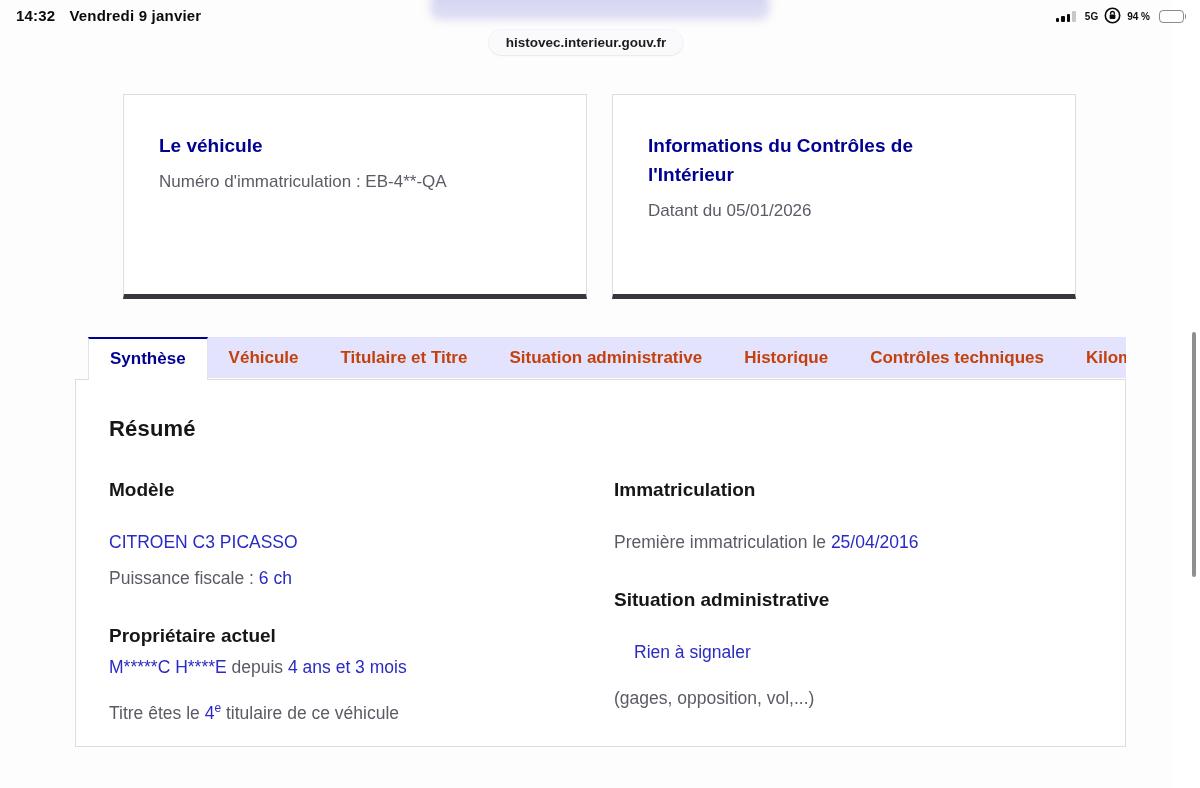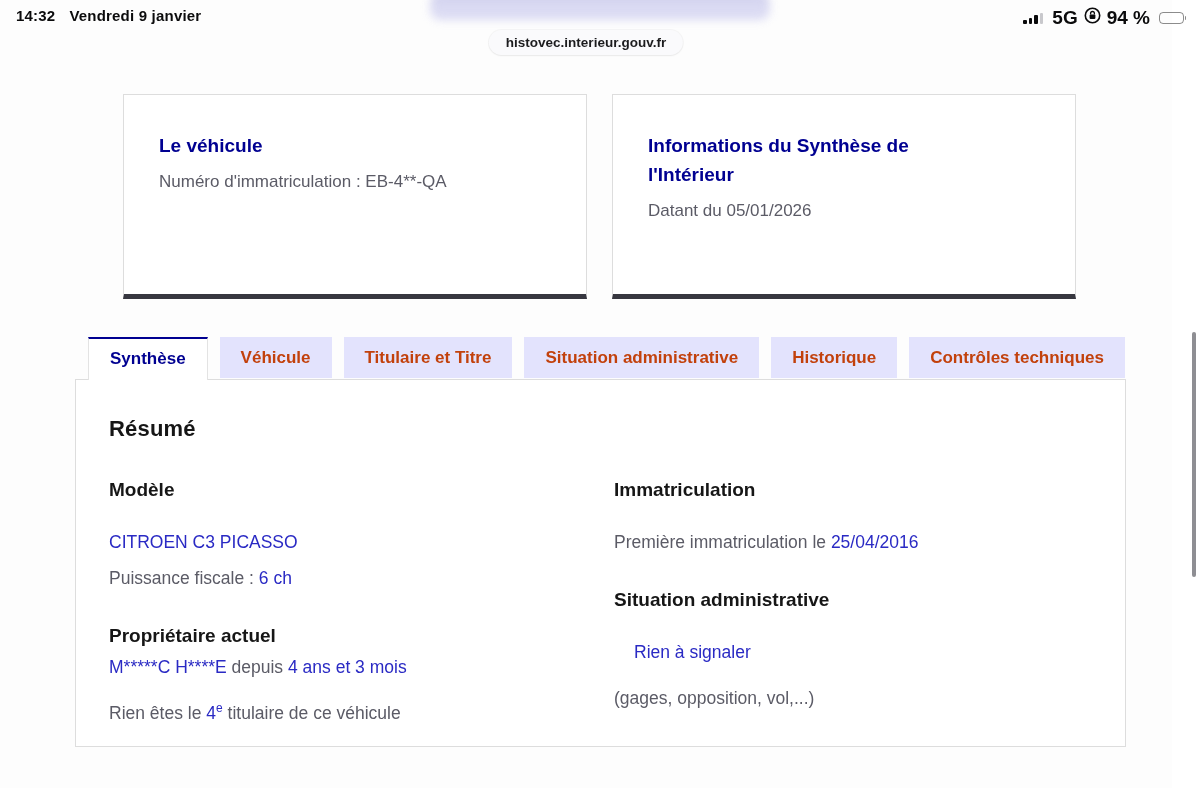--- a/index.html
+++ b/index.html
@@ -5,21 +5,21 @@
   * { margin:0; padding:0; box-sizing:border-box; }
   html,body { width:1200px; height:788px; background:#ffffff; overflow:hidden;
     font-family:"Liberation Sans","DejaVu Sans",sans-serif; }
   .stage { position:relative; width:1172px; height:788px; background:#fdfdfd; }
 
   
   .statusbar { position:absolute; top:0; left:0; width:1200px; height:30px; z-index:5; }
   .sb-left { position:absolute; left:16px; top:7px; display:flex; gap:14px;
     font-size:15px; font-weight:600; color:#0b0b0c; letter-spacing:.2px; }
   .sb-right { position:absolute; right:14px; top:7px; display:flex; align-items:center; gap:7px;
-    font-size:19px; font-weight:600; color:#0b0b0c; }
+    font-size:10px; font-weight:600; color:#0b0b0c; }
   .sig { display:flex; align-items:flex-end; gap:2px; height:11px; margin-right:2px; }
   .sig i { display:block; width:3.5px; border-radius:1px; background:#0b0b0c; }
   .sig i:nth-child(1){height:4px}.sig i:nth-child(2){height:6px}
   .sig i:nth-child(3){height:8.5px}.sig i:nth-child(4){height:11px;background:#c8c8cc}
   .battery { display:flex; align-items:center; margin-left:2px; }
   .batt-body { width:25px; height:12.5px; border:1px solid rgba(0,0,0,.45); border-radius:4px; padding:1.5px; }
   .batt-fill { width:94%; height:100%; background:#0b0b0c; border-radius:2px; }
   .batt-tip { width:1.5px; height:4.5px; background:rgba(0,0,0,.45); border-radius:0 2px 2px 0; margin-left:.5px; }
 
   
@@ -34,21 +34,21 @@
   
   .card { position:absolute; top:66px; height:205px; width:464px; background:#fff;
     border:1px solid #dddddd; border-bottom:5px solid #373740; padding:36px 34px 0 35px;margin-top:28px; }
   .card.c1 { left:123px; } .card.c2 { left:612px; }
   .card-title { color:#000091; font-size:19px; font-weight:700; line-height:29px; }
   .card.c2 .card-title { max-width:315px; }
   .card-line { margin-top:9px; font-size:17px; color:#5b5b66; line-height:26px; }
 
   
   .tabs { position:absolute; top:337px; left:88px; width:1038px; height:43px;
-    display:flex; gap:12px; overflow:hidden; z-index:3; }
+    display:flex; gap:0; overflow:hidden; z-index:3; }
   .tab { flex:0 0 auto; height:41px; line-height:41px; padding:0 21px;
     background:#e3e3fd; color:#c2410c; font-size:17px; font-weight:700; white-space:nowrap; cursor:pointer; }
   .tab.active { background:#ffffff; color:#000091; border-top:2px solid #000091;
     border-left:1px solid #e3e3e3; border-right:1px solid #e3e3e3; height:43px; line-height:39px; }
 
   
   .panel { position:absolute; left:75px; top:379px; width:1051px; height:368px;
     background:#fff; border:1px solid #dddddd; z-index:2; }
   .panel h2 { margin:36px 0 0 33px; font-size:22px; font-weight:700; color:#161616; letter-spacing:.2px; }
   .cols { display:flex; margin:37px 0 0 33px; }
@@ -103,21 +103,21 @@
   </div>
 
   <div class="url-pill">histovec.interieur.gouv.fr</div>
 
   <div class="card c1">
     <div class="card-title">Le véhicule</div>
     <div class="card-line">Numéro d'immatriculation : EB-4**-QA</div>
   </div>
 
   <div class="card c2">
-    <div class="card-title">Informations du Synthèse de l'Intérieur</div>
+    <div class="card-title">Informations du Contrôles de l'Intérieur</div>
     <div class="card-line">Datant du 05/01/2026</div>
   </div>
 
   <div class="tabs">
     <div class="tab active">Synthèse</div>
     <div class="tab">Véhicule</div>
     <div class="tab">Titulaire et Titre</div>
     <div class="tab">Situation administrative</div>
     <div class="tab">Historique</div>
     <div class="tab">Contrôles techniques</div>
@@ -135,21 +135,21 @@
         </div>
         <div class="line mt10">
           <span>Puissance fiscale : </span><span class="blue">6 ch</span>
         </div>
 
         <div class="sec-h mt36">Propriétaire actuel</div>
         <div class="line mt7">
           <span class="blue">M*****C H****E</span><span> depuis </span><span class="blue">4 ans et 3 mois</span>
         </div>
         <div class="line mt5">
-          <span>Rien êtes le </span><span class="blue"><span>4</span><sup>e</sup></span><span> titulaire de ce véhicule</span>
+          <span>Titre êtes le </span><span class="blue"><span>4</span><sup>e</sup></span><span> titulaire de ce véhicule</span>
         </div>
       </div>
 
       <div class="col-right">
         <div class="sec-h">Immatriculation</div>
         <div class="line mt25">
           <span>Première immatriculation le </span><span class="blue">25/04/2016</span>
         </div>
 
         <div class="sec-h mt36">Situation administrative</div>

